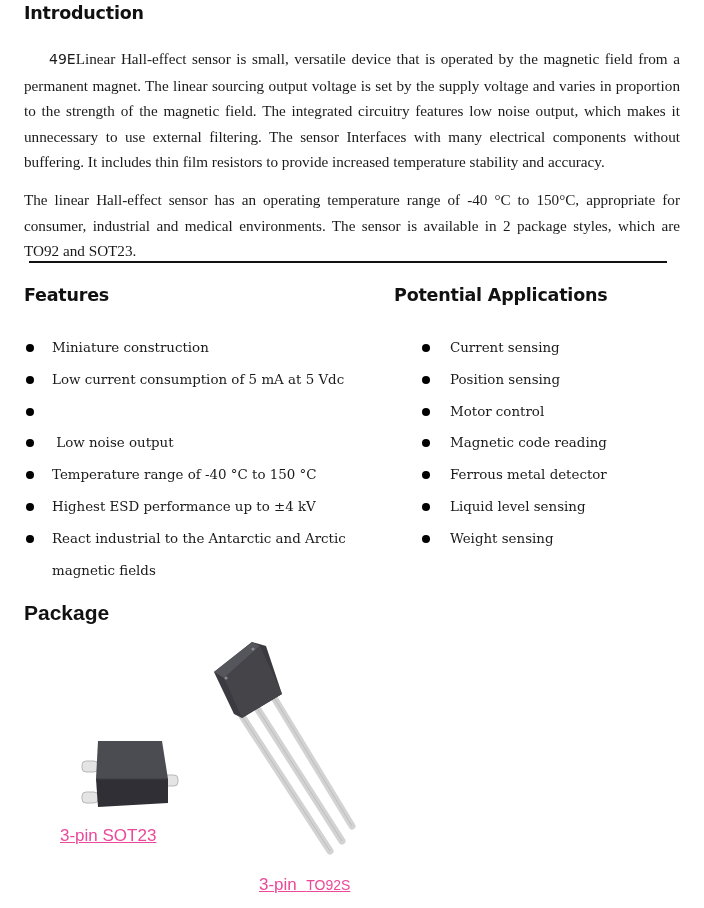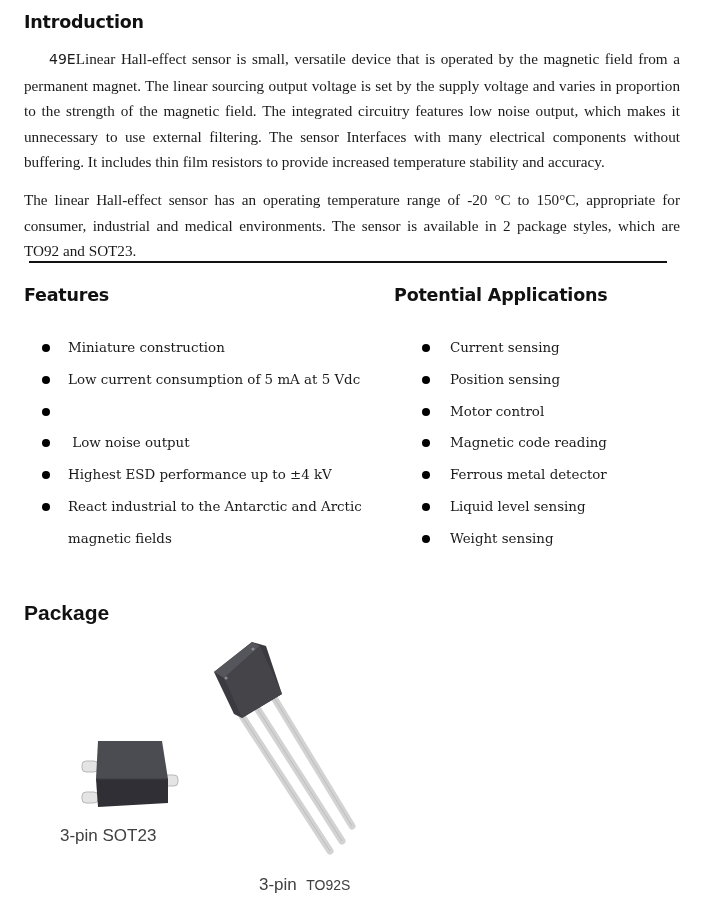--- a/index.html
+++ b/index.html
@@ -22,51 +22,55 @@
     position: relative; height: 31.8px; line-height: 20px;
     font-family: "DejaVu Serif", serif; font-size: 13.4px; color: #1a1a1a;
   }
   .bullet {
     position: absolute; width: 8px; height: 8px; border-radius: 50%; background: #000; top: 6px;
   }
   .feat li .bullet { left: 0; }
   .feat li .txt { position: absolute; left: 26px; white-space: nowrap; }
   .apps li .bullet { left: 0; }
   .apps li .txt { position: absolute; left: 28px; white-space: nowrap; }
-  .caption { position: absolute; font-family: "Liberation Sans", sans-serif; color: #404040; }
+  .caption { position: absolute; font-family: "Liberation Sans", sans-serif; color: #ec4899; text-decoration: underline; }
   .imgbox { position: absolute; }
 </style>
 </head>
 <body>
 
-<div class="h2" style="left:24px; top:12px;">Introduction</div>
+<div class="h2" style="left:24px; top:3px;">Introduction</div>
 
 <p class="para" style="top:46px;"><span class="indent"></span><span class="lead">49E</span><span>Linear Hall-effect sensor is small, versatile device that is operated by the magnetic field from a permanent magnet. The linear sourcing output voltage is set by the supply voltage and varies in proportion to the strength of the magnetic field. The integrated circuitry features low noise output, which makes it unnecessary to use external filtering. The sensor Interfaces with many electrical components without buffering. It includes thin film resistors to provide increased temperature stability and accuracy.</span></p>
 
-<p class="para" style="top:187px;">The linear Hall-effect sensor has an operating temperature range of -20 °C to 150°C, appropriate for consumer, industrial and medical environments. The sensor is available in 2 package styles, which are TO92 and SOT23.</p>
+<p class="para" style="top:187px;">The linear Hall-effect sensor has an operating temperature range of -40 °C to 150°C, appropriate for consumer, industrial and medical environments. The sensor is available in 2 package styles, which are TO92 and SOT23.</p>
 
 <div class="rule"></div>
 
 <div class="h2" style="left:24px; top:285px;">Features</div>
 
-<ul class="list feat" style="left:42px; top:338px; width:330px;text-decoration:underline;">
+<ul class="list feat" style="left:26px; top:338px; width:330px;text-decoration:underline;">
   <li>
       <span class="bullet"></span>
       <span class="txt">Miniature construction</span>
     </li>
   <li>
       <span class="bullet"></span>
       <span class="txt">Low current consumption of 5 mA at 5 Vdc</span>
     </li>
   <li>
       <span class="bullet"></span>
     </li>
   <li>
       <span class="bullet"></span>
       <span class="txt" style="white-space:pre;"> Low noise output</span>
+    </li>
+  <li>
+      <span class="bullet"></span>
+      <span class="txt">Temperature range of -40 °C to 150 °C</span>
     </li>
   <li>
       <span class="bullet"></span>
       <span class="txt">Highest ESD performance up to ±4 kV</span>
     </li>
   <li>
       <span class="bullet"></span>
       <span class="txt">React industrial to the Antarctic and Arctic</span>
     </li>
   <li>

